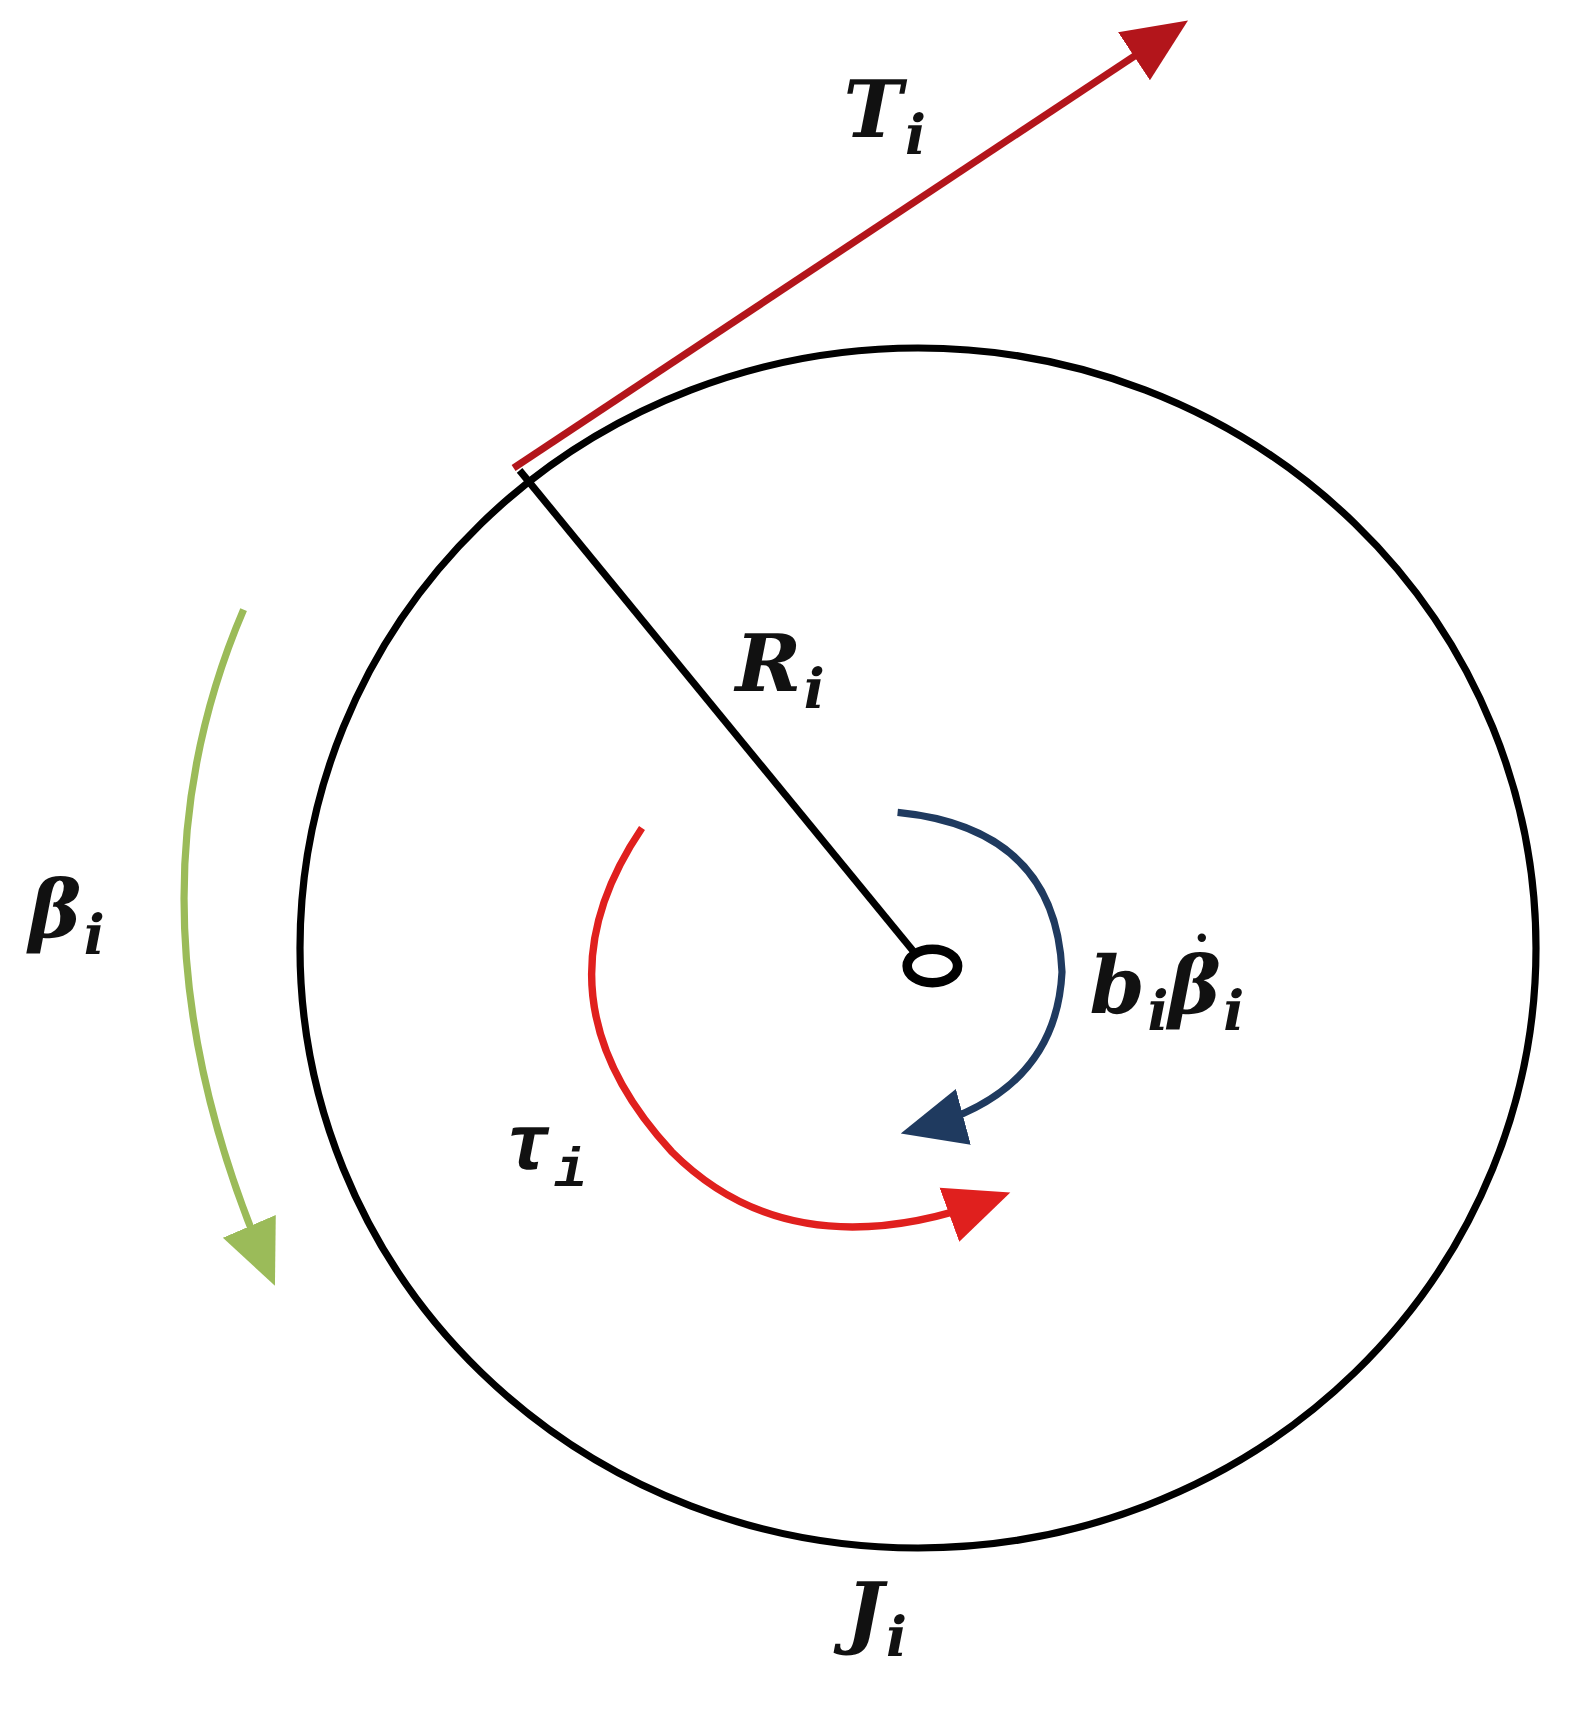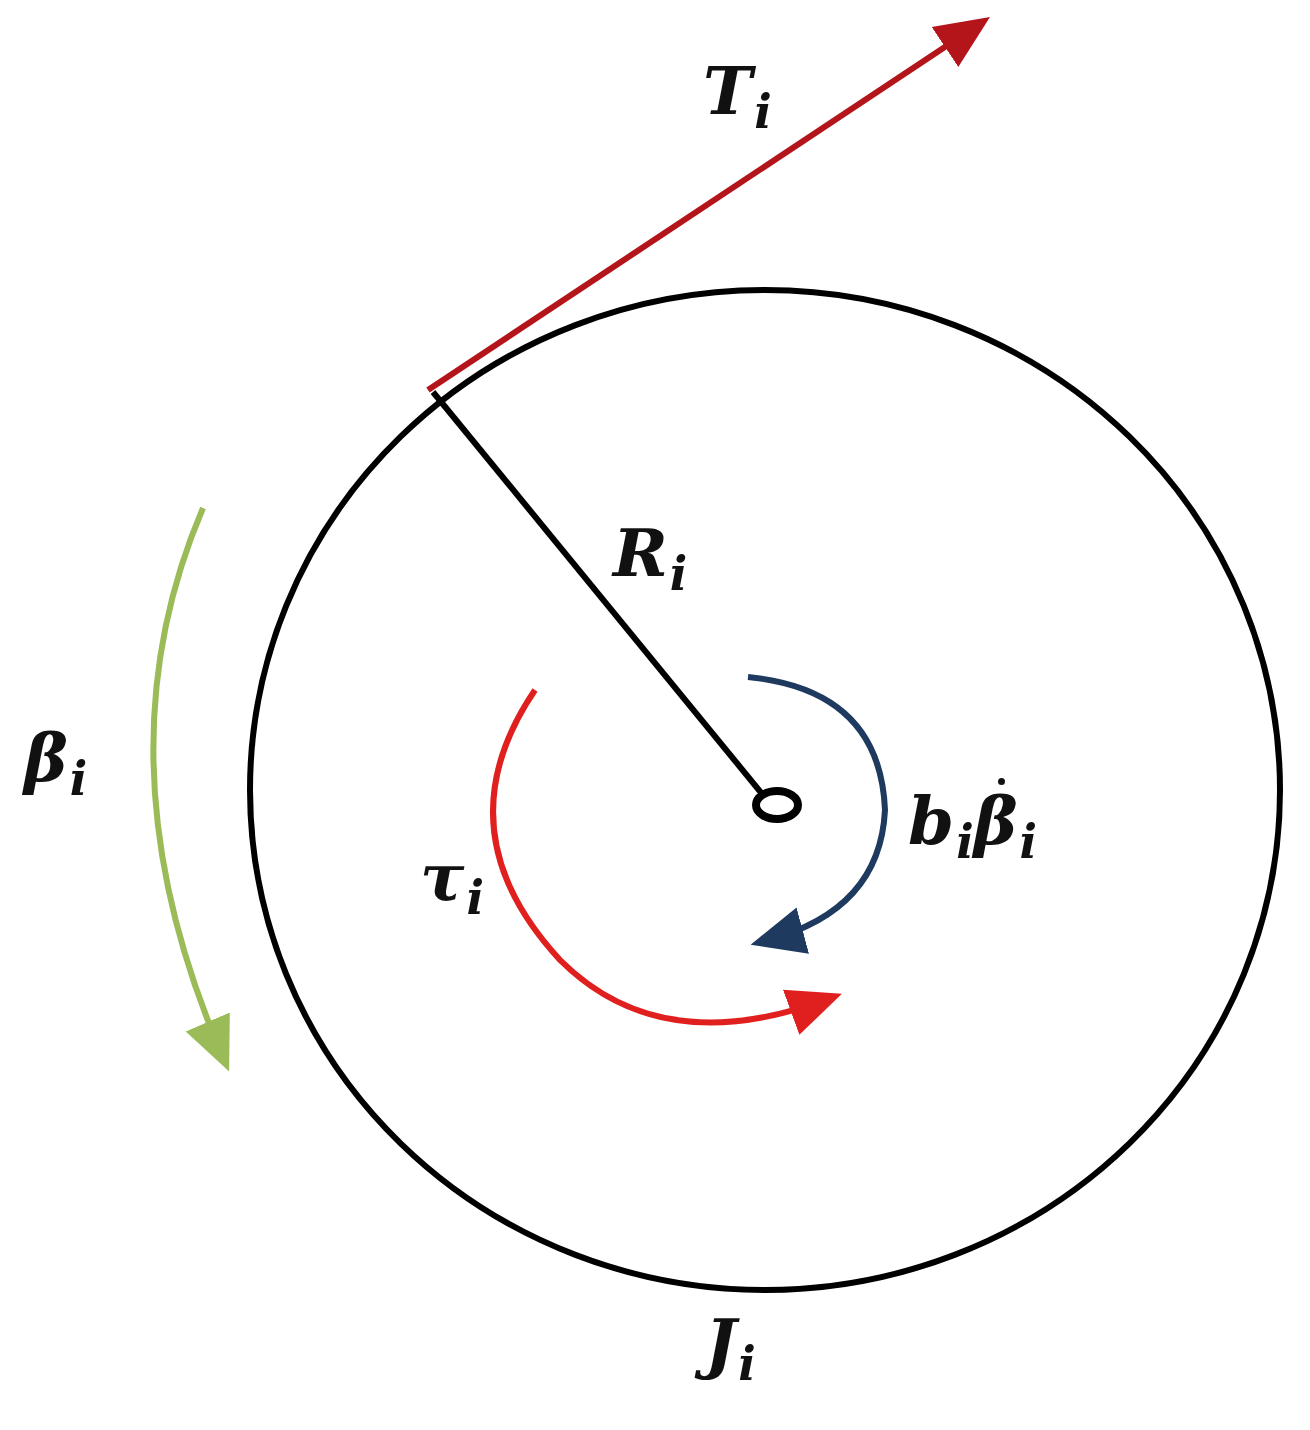--- a/index.html
+++ b/index.html
@@ -63,17 +63,17 @@
 
   <path d="M748,677 Q880,690 885,810 Q880,910 768,940" fill="none" stroke="#1f3a5f" stroke-width="6" marker-end="url(#m-blue)"></path>
 </svg>
 
 <div class="lbl" style="left:682px; top:58px;margin-left:21px;"><span>T</span><sub>i</sub></div>
 
 <div class="lbl" style="left:613px; top:520px;text-align:right;"><span>R</span><sub>i</sub></div>
 
 <div class="lbl" style="left:24px; top:725px;"><span>β</span><sub>i</sub></div>
 
-<div class="lbl" style="left:420px; top:844px;"><span>τ</span><sub>i</sub></div>
+<div class="lbl" style="left:420px; top:924px;font-family:Liberation Mono, monospace;"><span>τ</span><sub>i</sub></div>
 
 <div class="lbl" style="left:908px; top:788px;"><span>b</span><sub>i</sub><span class="dotted">β</span><sub>i</sub></div>
 
 <div class="lbl" style="left:705px; top:1310px;font-style:italic;"><span>J</span><sub>i</sub></div>
 
 </body></html>

